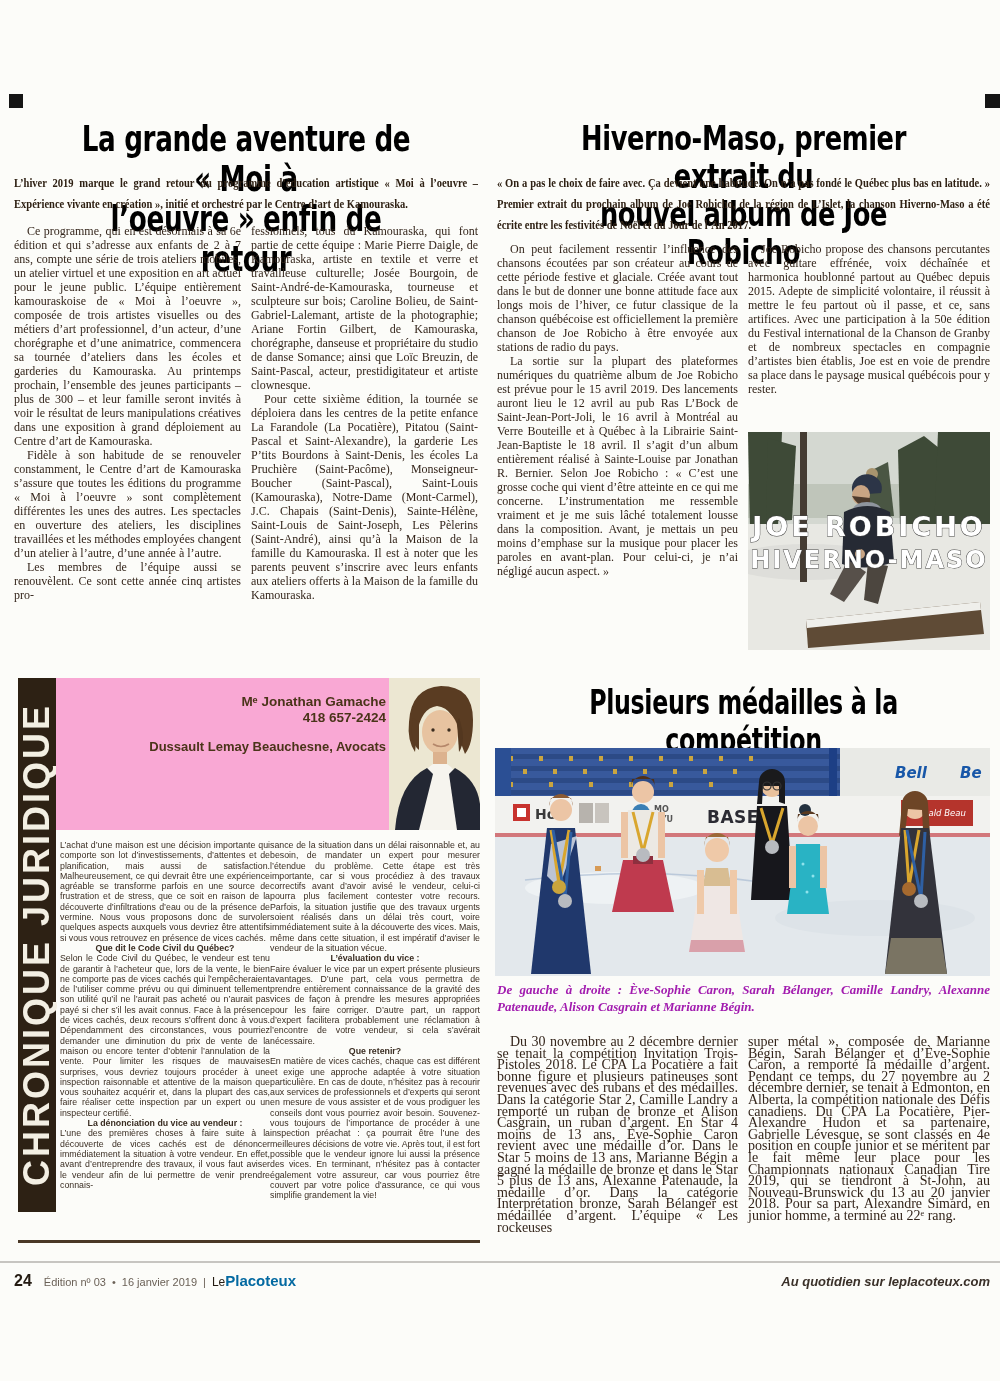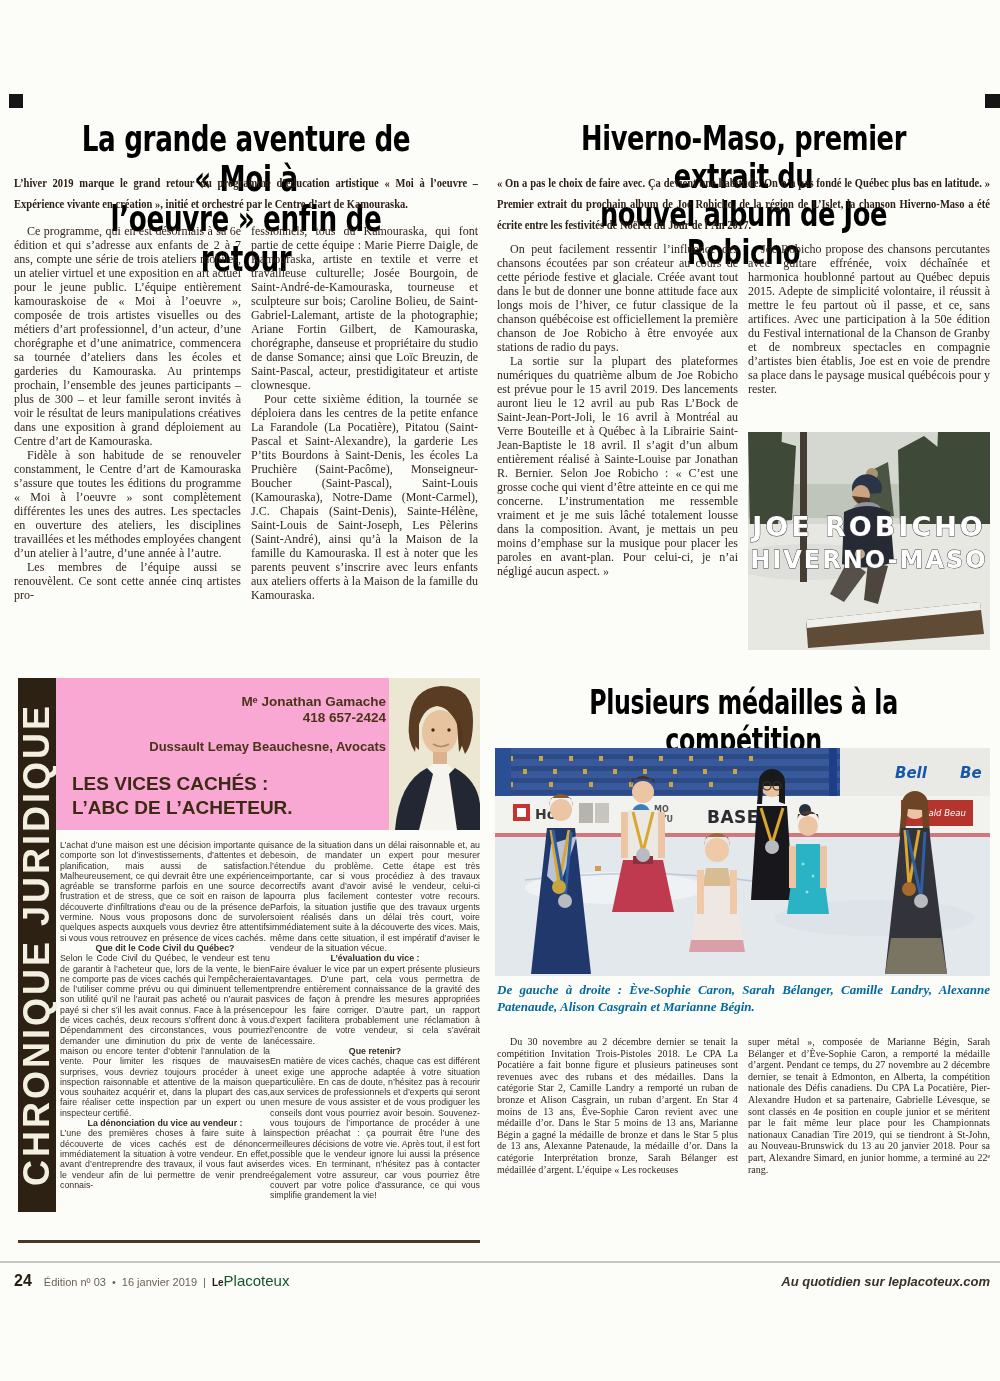--- a/index.html
+++ b/index.html
@@ -11,49 +11,49 @@
   .headline{font-family:"DejaVu Sans",sans-serif;font-weight:bold;color:#000000;
             text-align:center;letter-spacing:-0.5px;margin-top:20px;}
   .hl-inner{display:block;transform-origin:50% 0;}
   
   .lede{font-family:"Liberation Serif",serif;font-weight:bold;color:#2e2013;
         text-align:justify;transform-origin:0 0;}
   
   .bodycol{text-align:justify;color:#34251b;}
   .bodycol p{margin:0;text-indent:13px;}
   .a-body{font-size:12px;line-height:14px;}
-  .sk-body{font-size:10px;line-height:11.6px;}
+  .sk-body{font-size:14px;line-height:11.6px;}
   
   .band{background:#2d2114;display:flex;align-items:center;justify-content:center;}
   .band-text{writing-mode:vertical-rl;text-orientation:mixed;transform:rotate(180deg);
              font-family:"Liberation Sans",sans-serif;font-weight:bold;font-size:36px;
              letter-spacing:3px;color:#f3efe3;white-space:nowrap;}
   .cream{background:#f9a8d4;}
   .contact{font-family:"Liberation Sans",sans-serif;font-weight:bold;color:#4a3419;
            text-align:right;}
   .contact .nm{font-size:13.5px;line-height:16px;}
   .contact .ph{font-size:13.5px;line-height:16px;}
   .contact .fm{font-size:13px;margin-top:13px;}
   .ch-title{font-family:"Liberation Sans",sans-serif;font-weight:bold;font-size:19px;
             line-height:24px;color:#3d2a14;}
   .ch-col{font-family:"Liberation Sans",sans-serif;font-size:8.8px;line-height:10.3px;
           text-align:justify;color:#3a2d22;}
   .ch-col p{margin:0;}
   .ch-h{font-weight:bold;text-align:center;margin:0;}
   .rule-brown{background:#4a3826;}
   
   .caption{font-style:italic;font-weight:bold;font-size:13px;line-height:16.5px;
-           text-align:justify;color:#0369a1;}
+           text-align:justify;color:#a21caf;}
   
   .f-rule{background:#c7c5c1;}
   .footer-left{font-family:"Liberation Sans",sans-serif;color:#6b6157;font-size:11px;
                display:flex;align-items:baseline;gap:6px;}
   .f-num{font-size:16px;font-weight:bold;color:#241b12;margin-right:6px;}
-  .f-brand{font-size:15px;font-weight:normal;color:#14532d;}
-  .f-brand-sm{font-size:10px;font-weight:bold;color:#241b12;}
+  .f-brand{font-size:15px;font-weight:bold;color:#0369a1;}
+  .f-brand-sm{font-size:12px;font-weight:normal;color:#241b12;}
   .footer-right{font-family:"Liberation Sans",sans-serif;font-style:italic;font-weight:bold;
                 font-size:13px;color:#3a3029;text-align:right;}
   svg text{font-family:"DejaVu Sans",sans-serif;}
 </style>
 </head>
 <body>
 
 <div class="page">
 
   <div class="abs crop" style="left:9px;top:94px;width:14px;height:14px;"></div>
@@ -124,24 +124,20 @@
   </div>
 
   <div class="abs band" style="left:18px;top:678px;width:38px;height:534px;">
     <div class="band-text">CHRONIQUE JURIDIQUE</div>
   </div>
   <div class="abs cream" style="left:56px;top:678px;width:424px;height:152px;">
     <div class="contact" style="position:absolute;left:40px;top:16px;width:290px;">
       <div class="nm">Mᵉ Jonathan Gamache</div>
       <div class="ph">418 657-2424</div>
       <div class="fm">Dussault Lemay Beauchesne, Avocats</div>
-    </div>
-    <div class="ch-title" style="position:absolute;left:16px;top:94px;">
-      <div>LES VICES CACHÉS :</div>
-      <div>L’ABC DE L’ACHETEUR.</div>
     </div>
     <div style="position:absolute;left:333px;top:0;width:91px;height:152px;overflow:hidden;">
       <svg width="91" height="152" viewBox="0 0 91 152">
         <rect width="91" height="152" fill="#ece7d2"></rect>
         <path d="M20,44 Q22,10 52,8 Q84,8 84,42 Q84,66 76,76 L70,60 Q66,30 48,28 Q32,30 28,56 L26,74 Q18,62 20,44 Z" fill="#5a3c22"></path>
         <ellipse cx="51" cy="54" rx="18" ry="22" fill="#e7c3a0"></ellipse>
         <path d="M24,40 Q20,64 30,72 L30,44 Z" fill="#5a3c22"></path>
         <path d="M70,40 Q78,62 70,74 L68,44 Z" fill="#53371f"></path>
         <circle cx="44" cy="52" r="1.7" fill="#3a2c1e"></circle>
         <circle cx="60" cy="52" r="1.7" fill="#3a2c1e"></circle>

